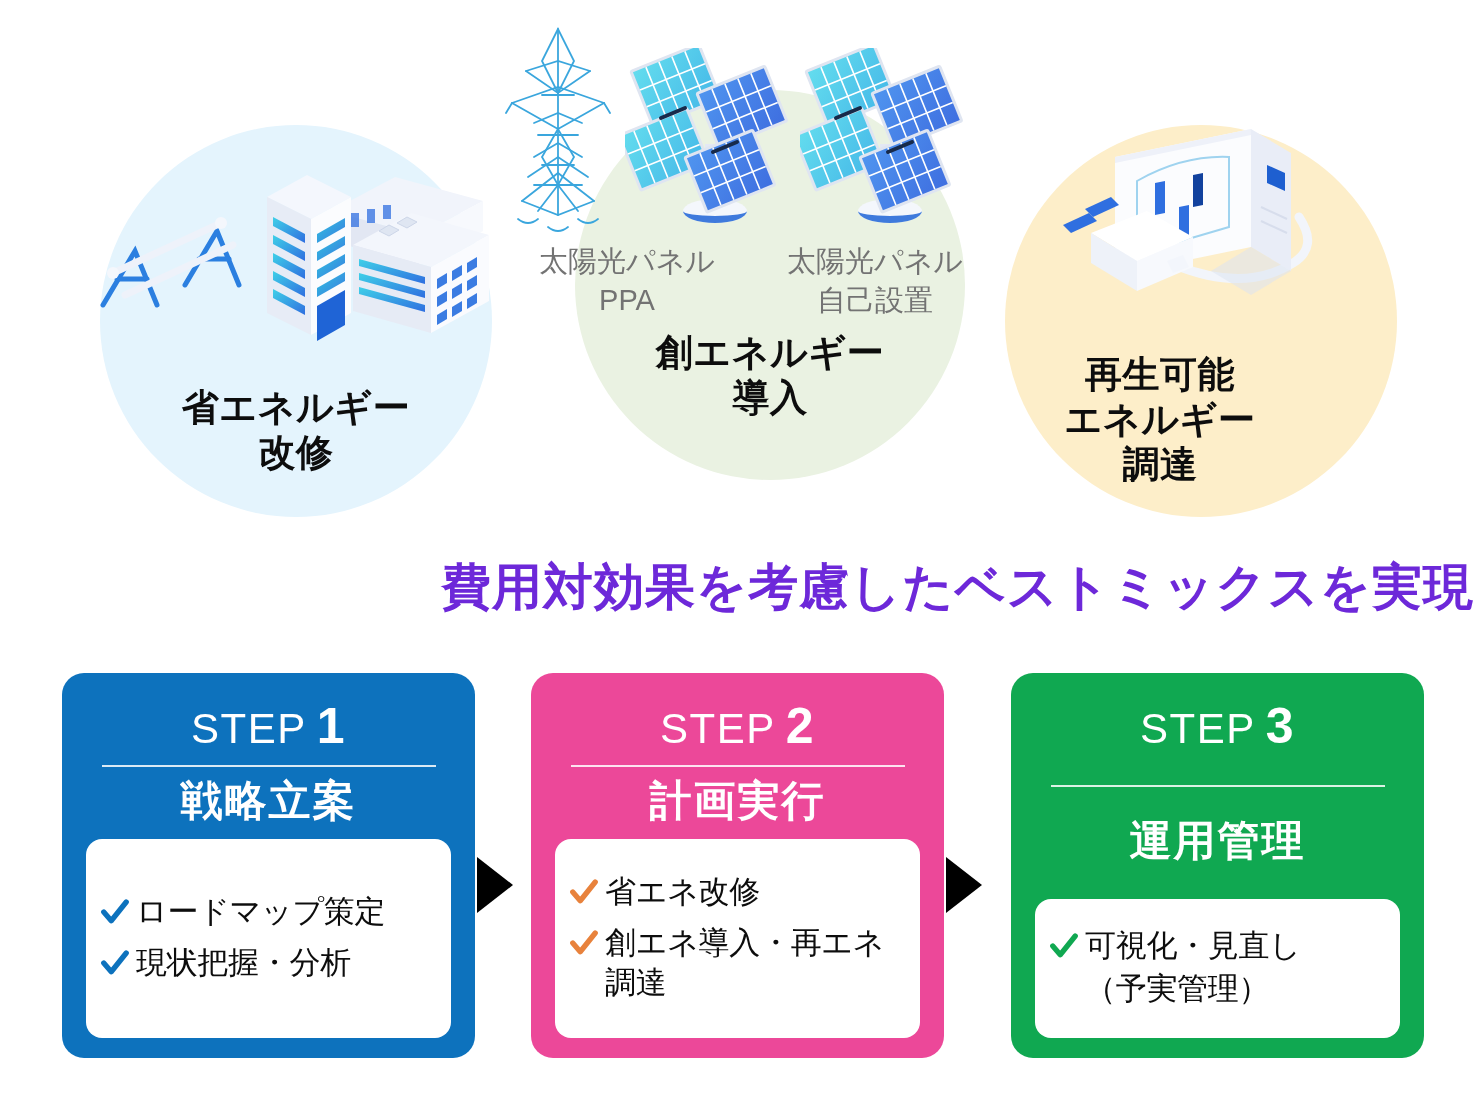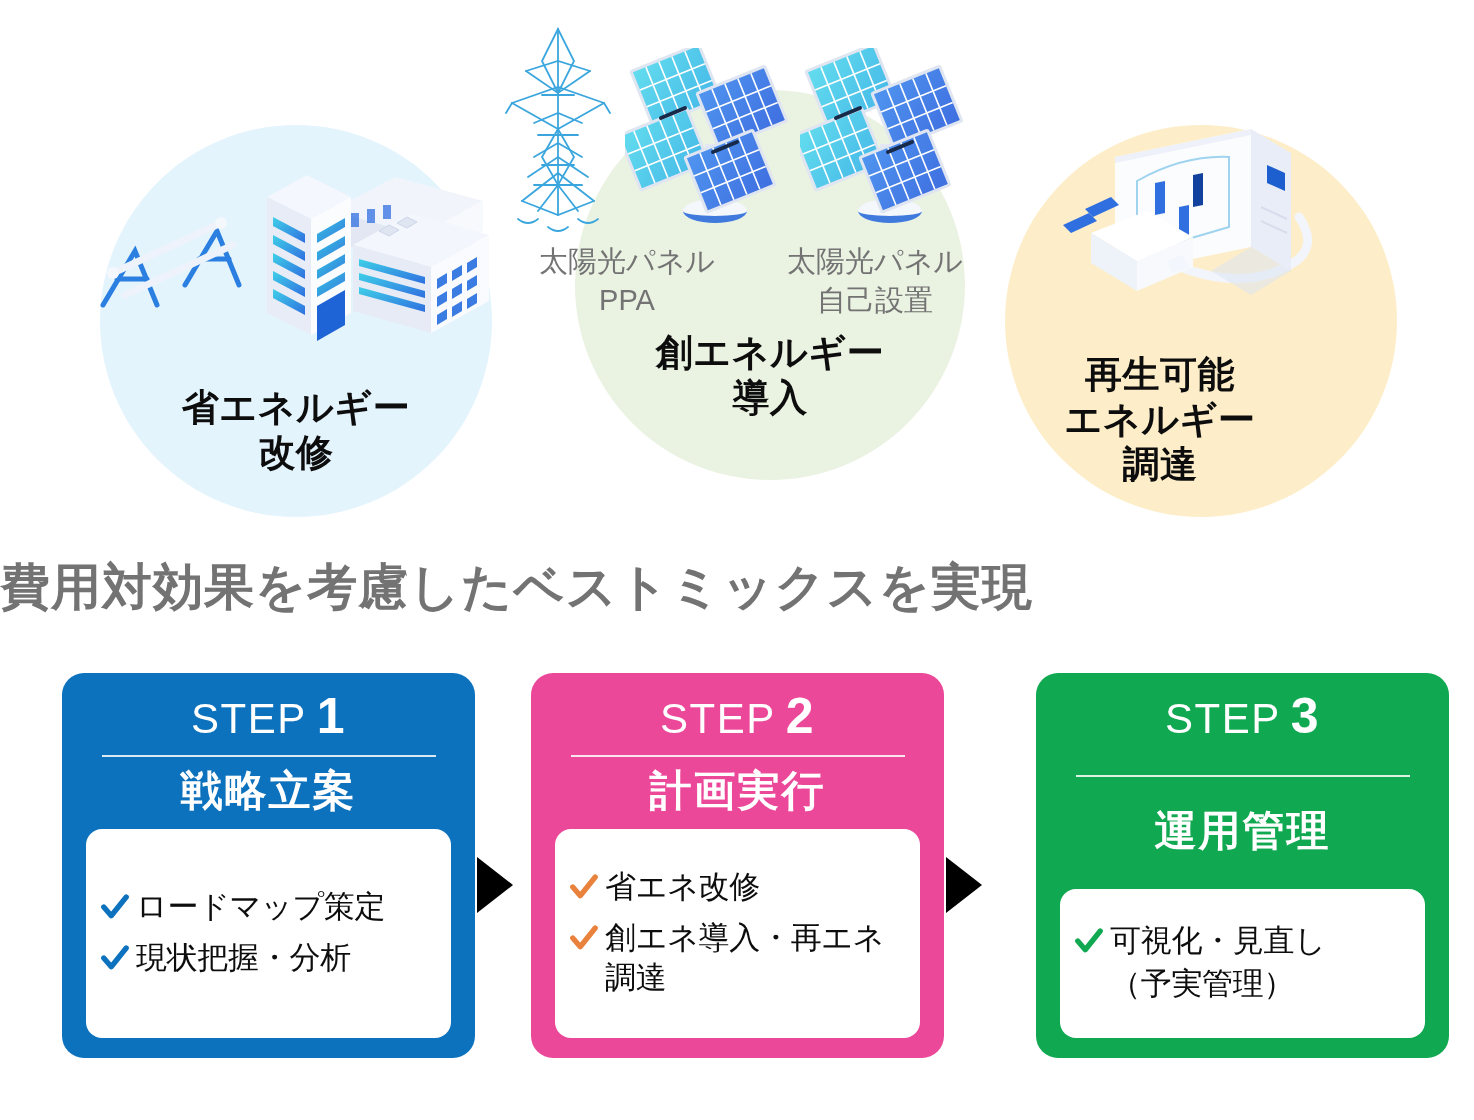--- a/index.html
+++ b/index.html
@@ -38,39 +38,39 @@
   
   .illus{position:absolute;}
   #illus-buildings{left:95px;top:155px;width:400px;height:200px;}
   #illus-tower{left:498px;top:25px;width:120px;height:215px;}
   #illus-solar-ppa{left:625px;top:48px;width:175px;height:190px;}
   #illus-solar-self{left:800px;top:48px;width:175px;height:190px;}
   #illus-outlet{left:1055px;top:115px;width:300px;height:210px;}
 
   
   #headline{
-    position:absolute;left:0;top:560px;width:1474px;text-align:left;
-    color:#737373;font-size:50px;font-weight:bold;letter-spacing:1px;
+    position:absolute;left:0;top:560px;width:1474px;text-align:right;
+    color:#6d28d9;font-size:50px;font-weight:bold;letter-spacing:1px;
     line-height:1.1;
   }
 
   
   .step-box{
     position:absolute;top:673px;width:413px;height:385px;
     border-radius:22px;box-sizing:border-box;
     padding:18px 24px 20px 24px;
     display:flex;flex-direction:column;align-items:center;
   }
   #step-box-1{left:62px;background:#0d72bd;}
   #step-box-2{left:531px;background:#ec4899;}
-  #step-box-3{left:1036px;background:#10a851;gap:20px;}
+  #step-box-3{left:1011px;background:#10a851;gap:20px;}
 
   .step-head{
     color:#ffffff;font-size:42px;font-weight:400;letter-spacing:1.5px;
-    line-height:1;
+    line-height:1;margin-top:10px;
   }
   .step-head .step-num{font-size:50px;font-weight:bold;margin-left:10px;}
   .step-rule{
     width:334px;height:2px;background:rgba(255,255,255,.85);
     margin:14px 0 10px 0;
   }
   .step-title{
     color:#ffffff;font-size:42px;font-weight:bold;letter-spacing:2px;
     line-height:1.15;margin-bottom:14px;
   }

